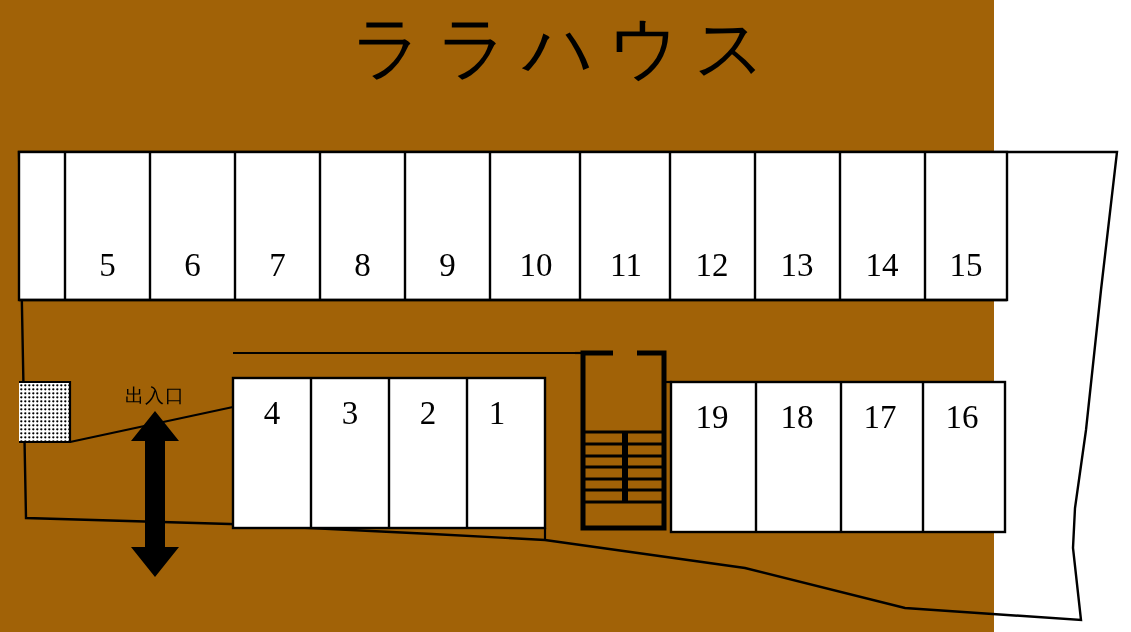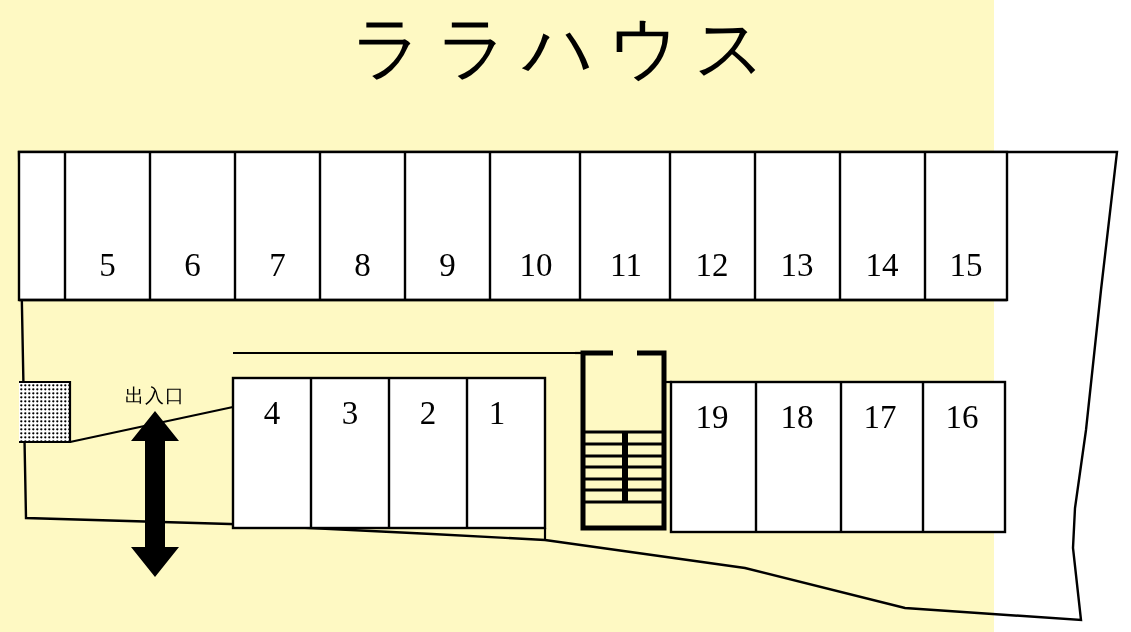--- a/index.html
+++ b/index.html
@@ -10,21 +10,21 @@
   body {
     width: 1131px;
     height: 632px;
     font-family: "Liberation Serif", serif;
     overflow: hidden;
   }
   #page {
     position: relative;
     width: 994px;
     height: 632px;
-    background: #fef9c3;
+    background: #a16207;
   }
   #title {
     position: absolute;
     left: 0;
     top: 8px;
     width: 1131px;
     text-align: center;
     font-family: "DejaVu Sans", sans-serif;
     font-size: 70px;
     letter-spacing: 14px;

